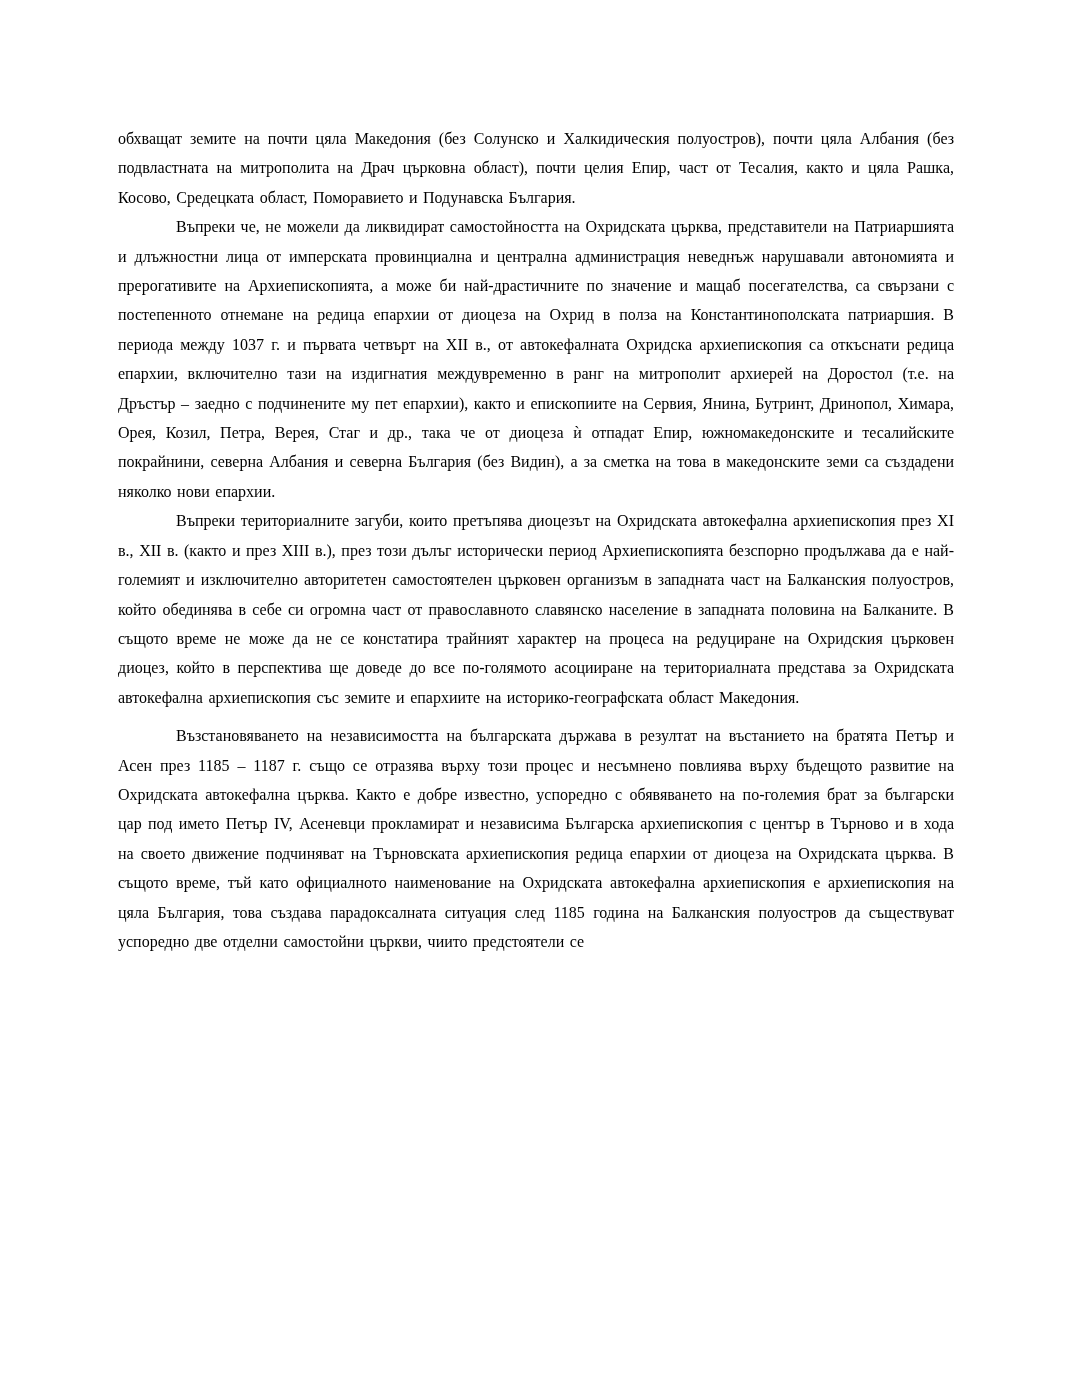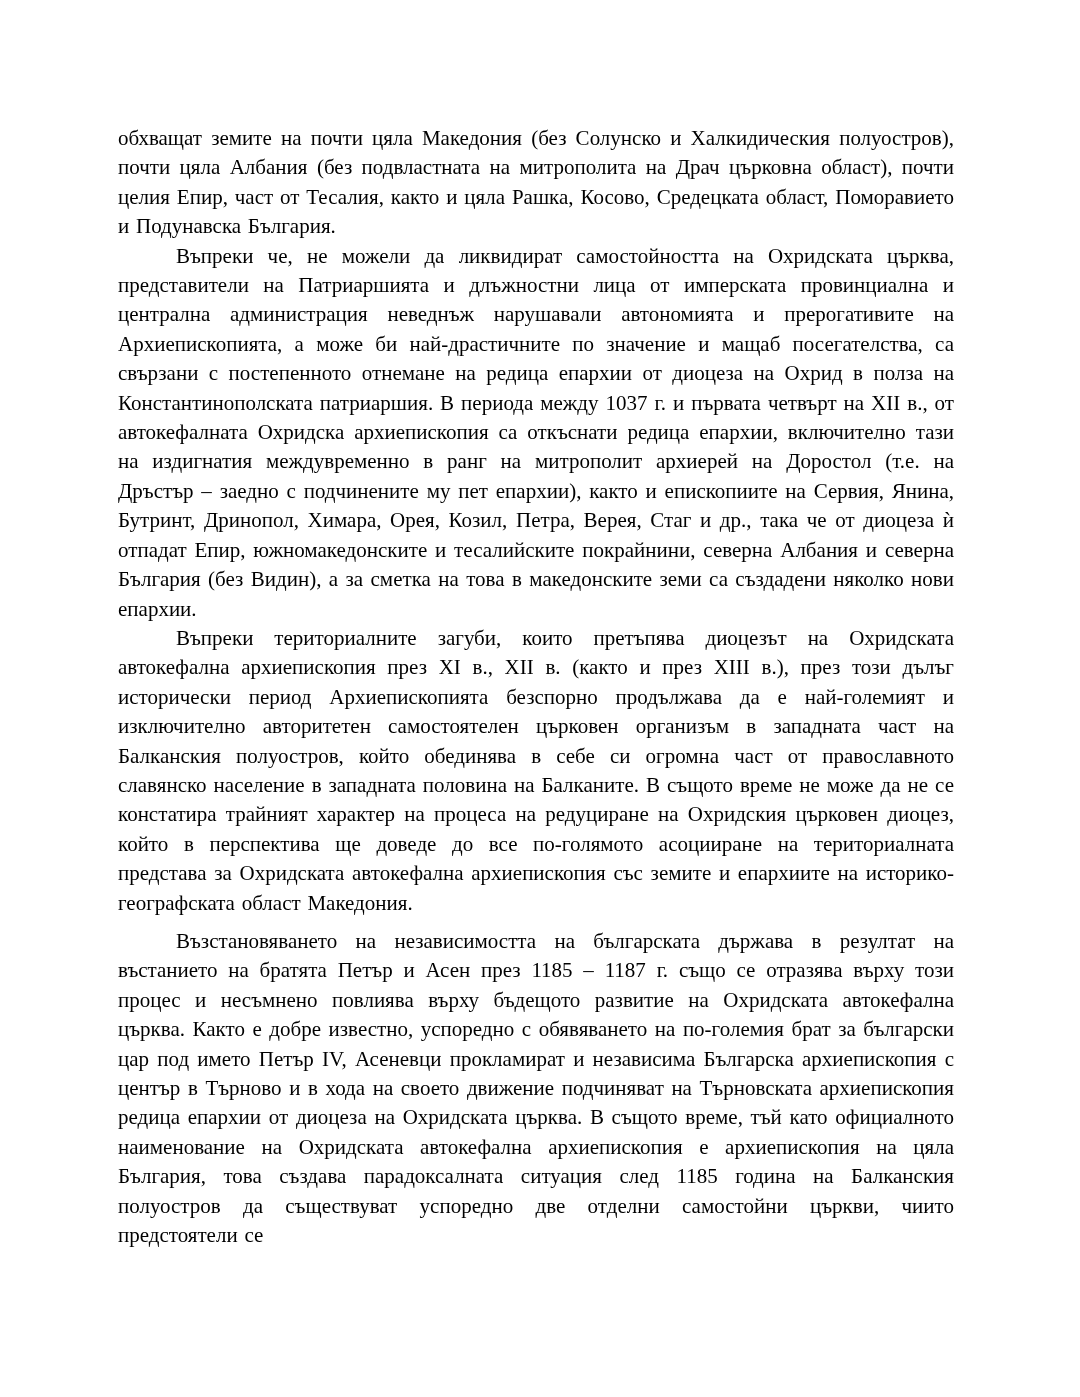--- a/index.html
+++ b/index.html
@@ -14,21 +14,21 @@
     height: 1397px;
     background: #ffffff;
     overflow: hidden;
   }
   .text-block {
     position: absolute;
     left: 118px;
     top: 124px;
     width: 836px;
     font-family: "Liberation Serif", "DejaVu Serif", serif;
-    font-size: 21px;
+    font-size: 16px;
     line-height: 29.4px;
     color: #000000;
     text-align: justify;
   }
   .para {
     margin: 0;
     padding: 0;
     word-spacing: 1.5px;
   }
   .para.indented {

